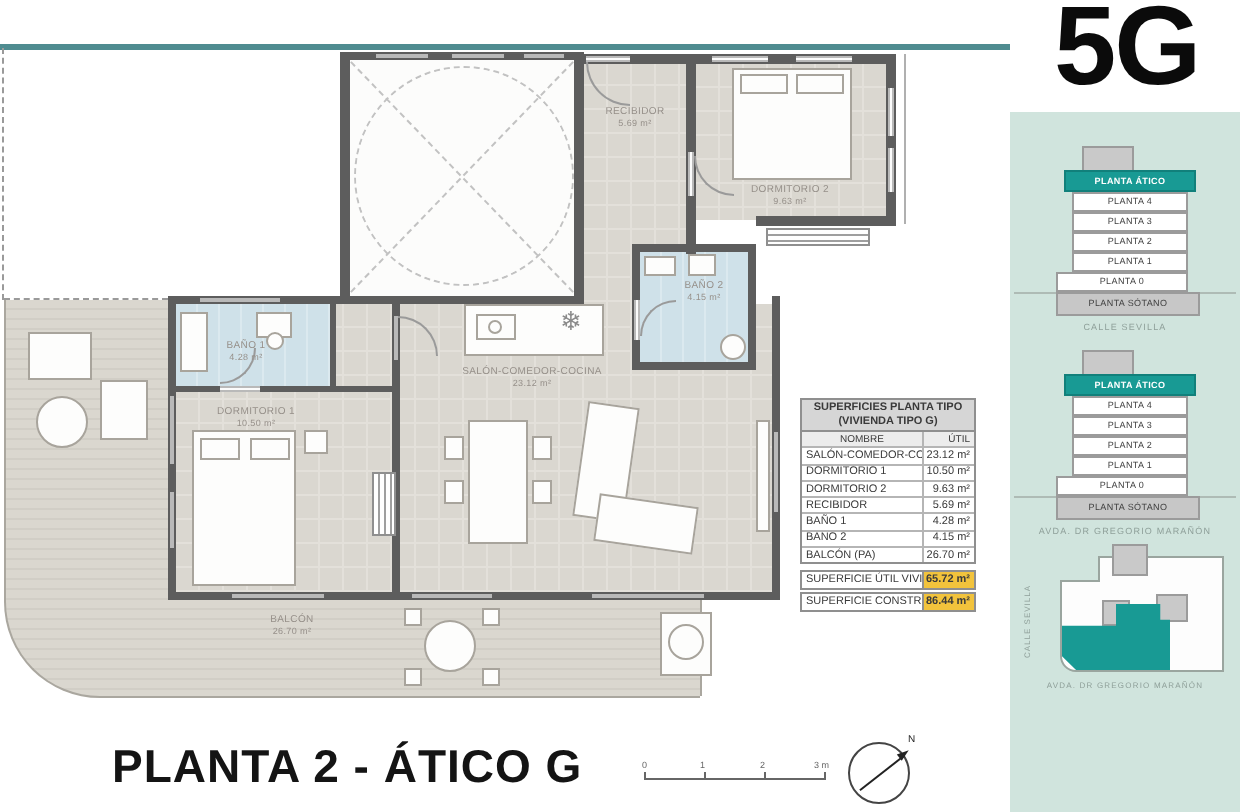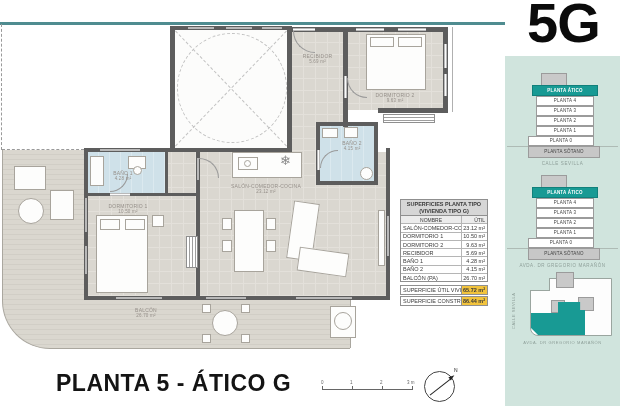--- a/index.html
+++ b/index.html
@@ -253,21 +253,21 @@
     <div class="sumrow">
       <div class="tname">SUPERFICIE ÚTIL VIVIENDA</div>
       <div class="tval">65.72 m²</div>
     </div>
     <div class="sumrow" style="margin-top:1px;">
       <div class="tname">SUPERFICIE CONSTRUIDA</div>
       <div class="tval">86.44 m²</div>
     </div>
   </div>
 
-  <div class="plan-title">PLANTA 5 - ÁTICO G</div>
+  <div class="plan-title">PLANTA 2 - ÁTICO G</div>
 
   <div class="scale">
     <span class="sl" style="left:-1px;">0</span>
     <span class="sl" style="left:28px;">1</span>
     <span class="sl" style="left:58px;">2</span>
     <span class="sl" style="left:85px;">3 m</span>
     <div class="line"></div>
     <div class="tick" style="left:0;"></div>
     <div class="tick" style="left:30px;"></div>
     <div class="tick" style="left:60px;"></div>

